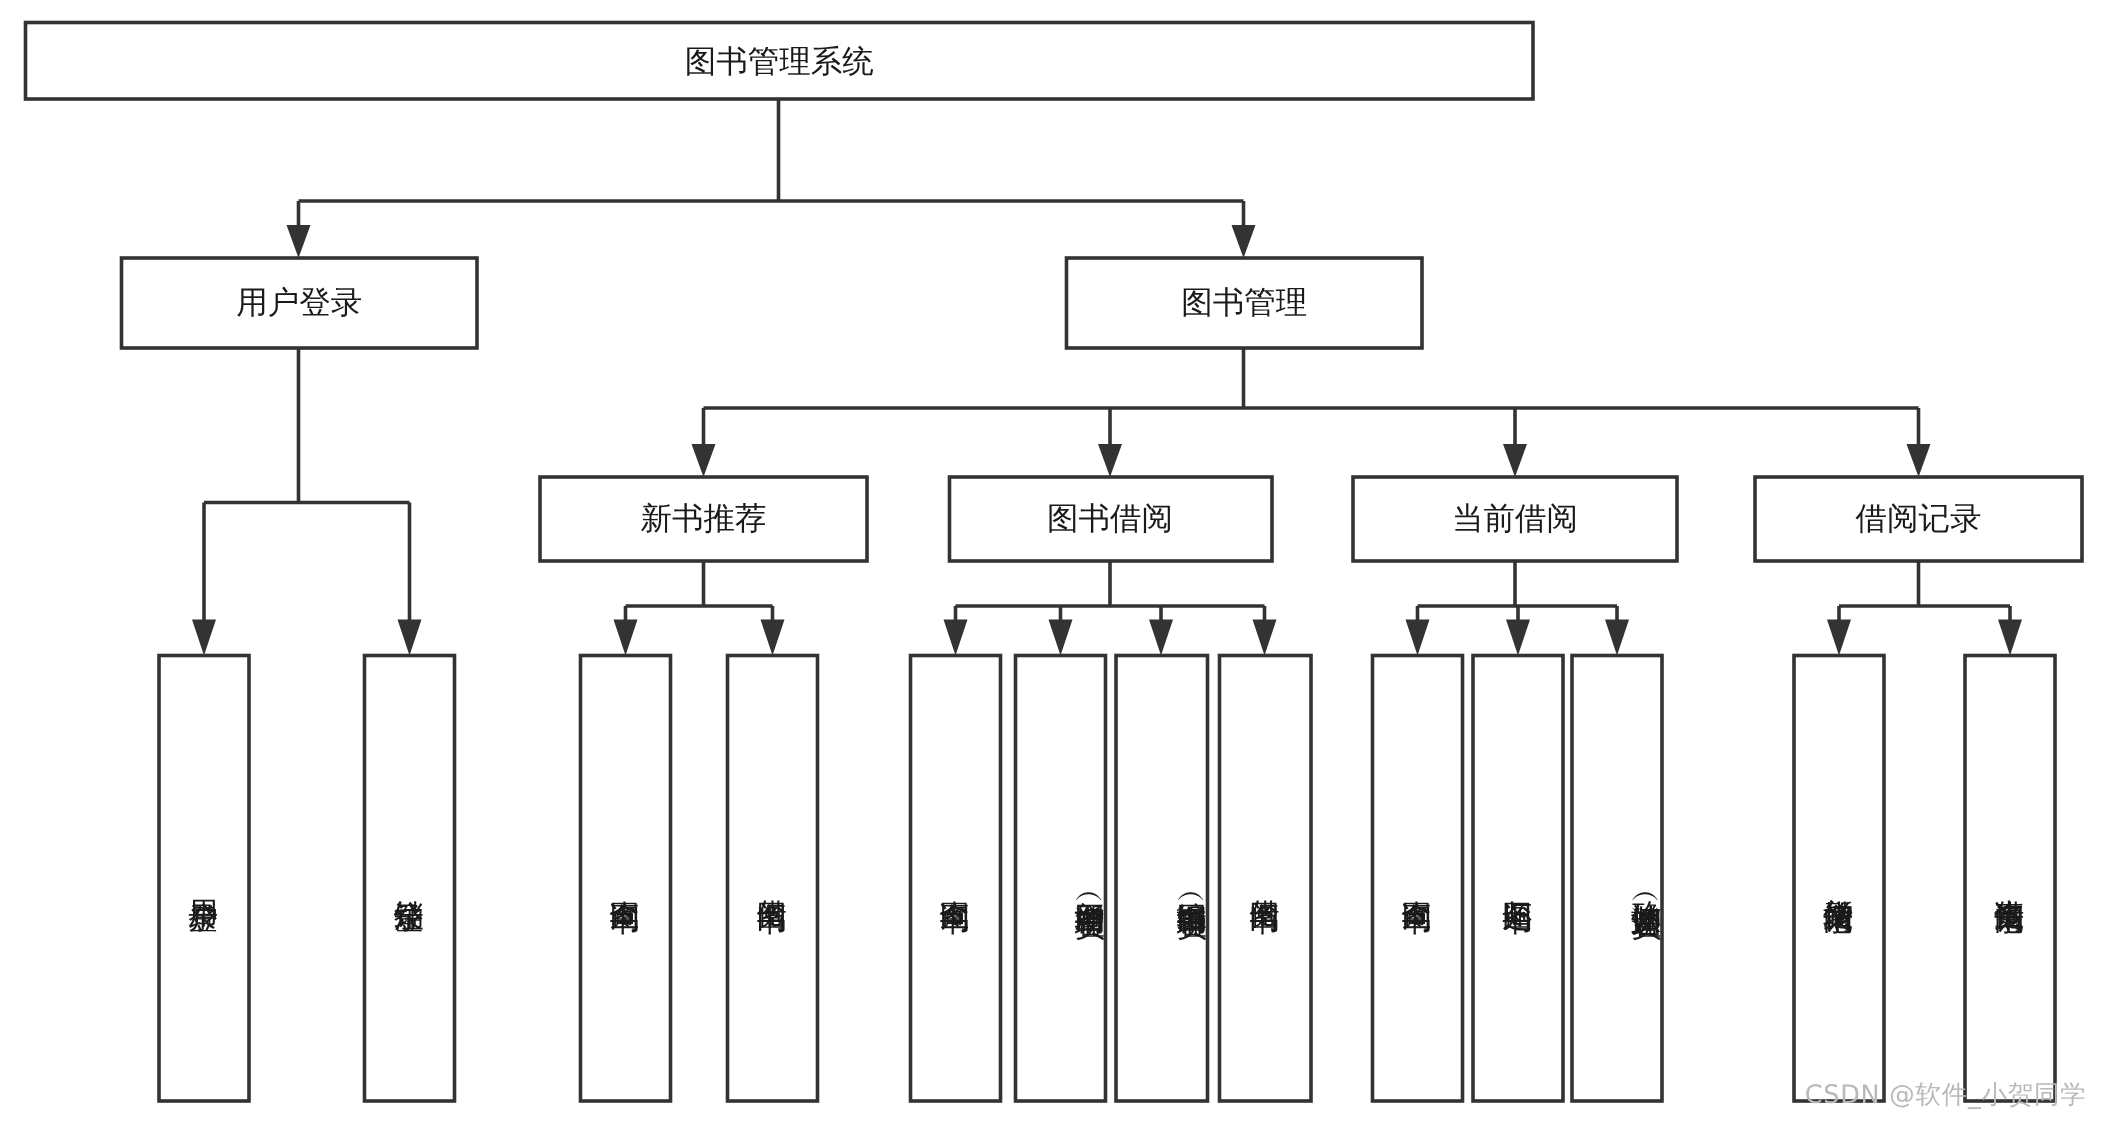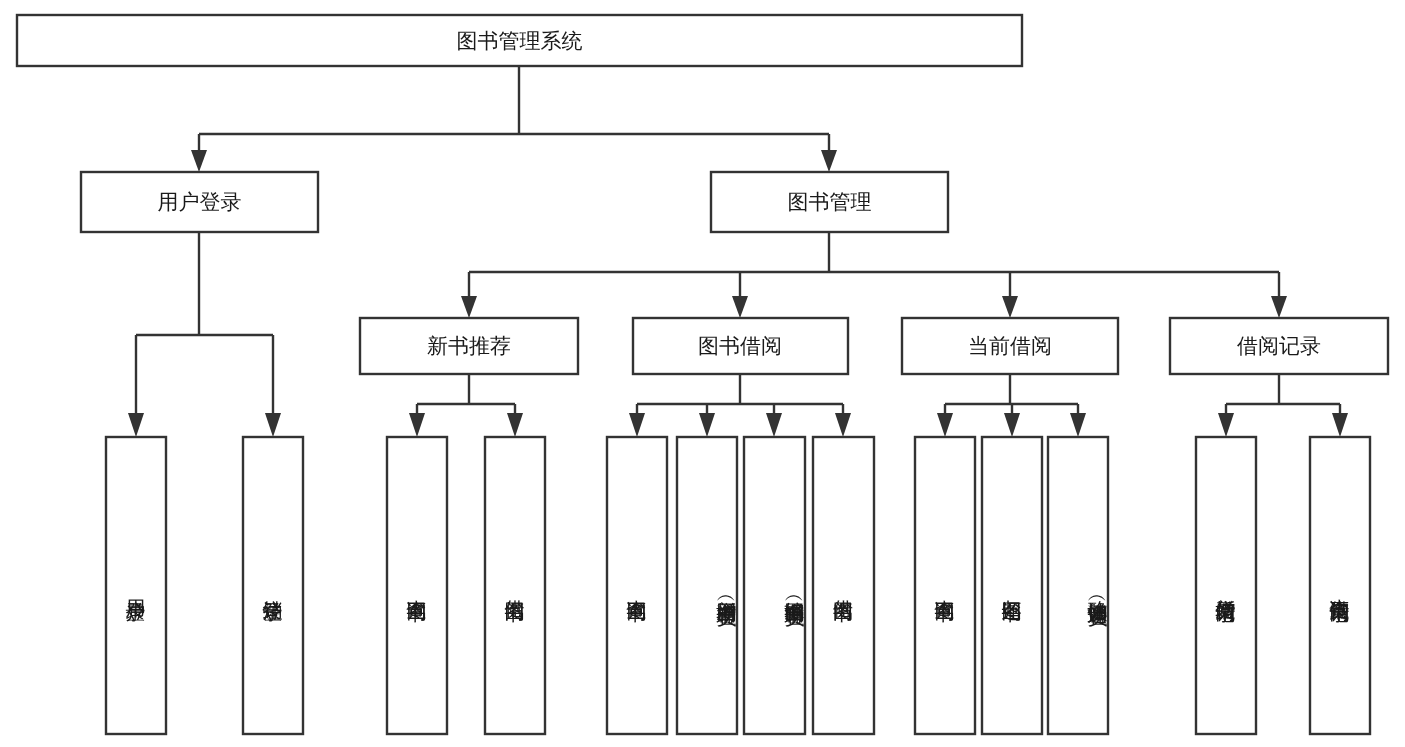--- a/index.html
+++ b/index.html
@@ -217,14 +217,15 @@
   <div class="node-label-v" style="left:607px; top:437px; width:60px; height:297px;">查询图书</div>
   <div class="node-label-v" style="left:677px; top:437px; width:60px; height:297px; align-items:flex-start; padding-top:8px;">新增图书（管理员）</div>
   <div class="node-label-v" style="left:744px; top:437px; width:61px; height:297px; align-items:flex-start; padding-top:8px;">编辑图书（管理员）</div>
   <div class="node-label-v" style="left:813px; top:437px; width:61px; height:297px;">借阅图书</div>
   <div class="node-label-v" style="left:915px; top:437px; width:60px; height:297px;">查询图书</div>
   <div class="node-label-v" style="left:982px; top:437px; width:60px; height:297px;">归还图书</div>
   <div class="node-label-v" style="left:1048px; top:437px; width:60px; height:297px; align-items:flex-start; padding-top:8px;">确认归还（管理员）</div>
   <div class="node-label-v" style="left:1196px; top:437px; width:60px; height:297px;">新增借阅记录</div>
   <div class="node-label-v" style="left:1310px; top:437px; width:60px; height:297px;">查询借阅记录</div>
 
+  <div id="watermark">CSDN @软件_小贺同学</div>
 
 </div>
 
 </body></html>

